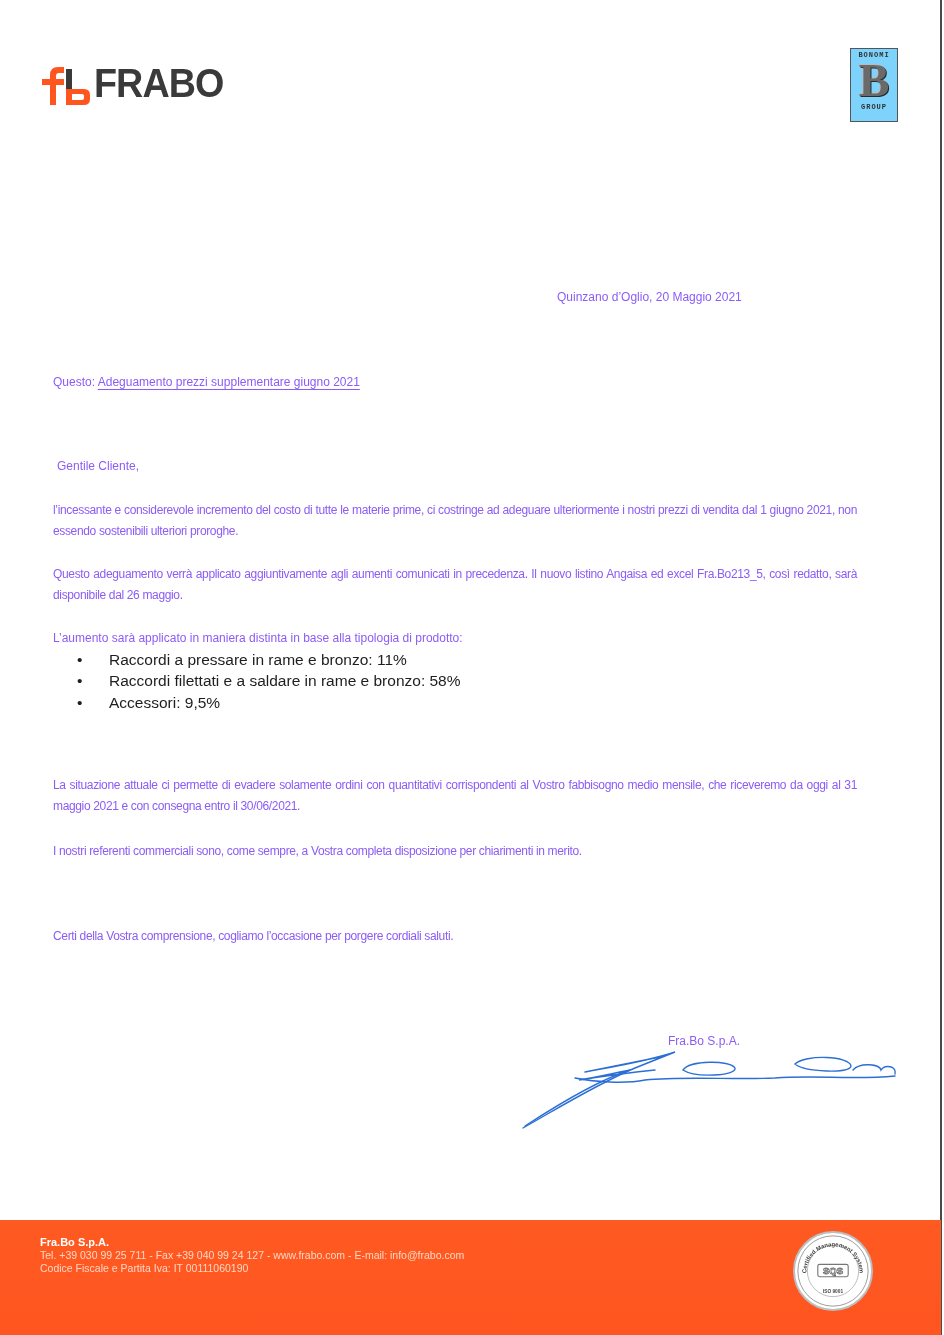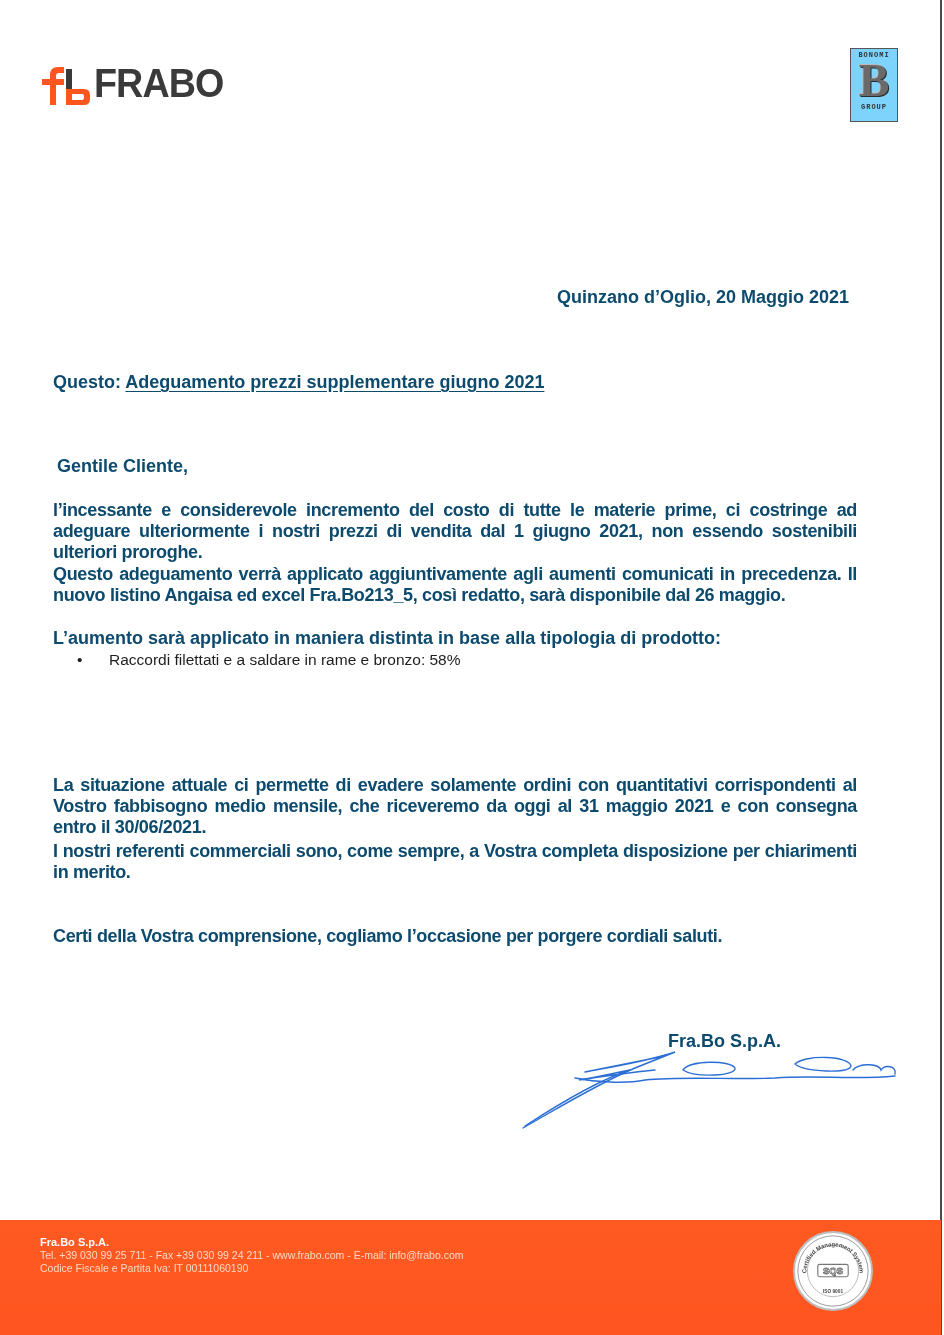--- a/index.html
+++ b/index.html
@@ -11,21 +11,21 @@
     
     .logo-frabo { position: absolute; left: 40px; top: 60px; height: 46px; display: flex; align-items: center; }
     .logo-mark { width: 52px; height: 44px; position: relative; }
     .logo-word { font-family: "Liberation Sans", sans-serif; font-weight: 700; font-size: 41px; color: #3a3a3a; letter-spacing: -1px; margin-left: 2px; transform: scaleX(0.92); transform-origin: left center; line-height: 1; }
 
     .logo-bonomi { position: absolute; left: 850px; top: 48px; width: 48px; height: 74px; border: 1.5px solid #555; background: #7dd3fc; display: flex; flex-direction: column; align-items: center; justify-content: flex-start; padding: 2px 0; }
     .bonomi-top, .bonomi-bottom { font-family: "Liberation Mono", monospace; font-weight: 700; font-size: 7px; letter-spacing: 1px; color: #333; }
     .bonomi-b { font-family: "Liberation Serif", serif; font-weight: 700; font-size: 46px; line-height: 44px; color: #6a6a6a; text-shadow: 1px 1px 0 #2a2a2a, -1px -1px 0 #bbb; }
 
     
-    .text { position: absolute; font-size: 18px; line-height: 21px; color: #0c4a6e; font-weight: bold; }
+    .text { position: absolute; font-size: 12px; line-height: 21px; color: #8b5cf6; }
     .date-line { left: 557px; top: 287px; }
     .subject { left: 53px; top: 372px; }
     .subject-value { text-decoration: underline; text-underline-offset: 3px; }
     .greeting { left: 57px; top: 456px; }
     .para { left: 53px; width: 804px; text-align: justify; }
     .para.cond { font-family: "Liberation Sans", sans-serif; letter-spacing: -0.35px; }
     .p1 { top: 500px; }
     .p2 { top: 564px; }
     .p3 { top: 628px; }
     .bullets { position: absolute; left: 77px; top: 649px; list-style: none; font-size: 15.5px; line-height: 21.3px; color: #1e1e1e; }
@@ -73,42 +73,44 @@
   <span class="subject-value">Adeguamento prezzi supplementare giugno 2021</span>
 </div>
 
 <div class="text greeting">Gentile Cliente,</div>
 
 <div class="text para cond p1">l’incessante e considerevole incremento del costo di tutte le materie prime, ci costringe ad adeguare ulteriormente i nostri prezzi di vendita dal 1 giugno 2021, non essendo sostenibili ulteriori proroghe.</div>
 <div class="text para cond p2">Questo adeguamento verrà applicato aggiuntivamente agli aumenti comunicati in precedenza. Il nuovo listino Angaisa ed excel Fra.Bo213_5, così redatto, sarà disponibile dal 26 maggio.</div>
 <div class="text para p3">L’aumento sarà applicato in maniera distinta in base alla tipologia di prodotto:</div>
 
 <ul class="bullets">
+  <li>Raccordi a pressare in rame e bronzo: 11%</li>
   <li>Raccordi filettati e a saldare in rame e bronzo: 58%</li>
+  <li>Accessori: 9,5%</li>
 </ul>
 
 <div class="text para cond p4">La situazione attuale ci permette di evadere solamente ordini con quantitativi corrispondenti al Vostro fabbisogno medio mensile, che riceveremo da oggi al 31 maggio 2021 e con consegna entro il 30/06/2021.</div>
 <div class="text para cond p5">I nostri referenti commerciali sono, come sempre, a Vostra completa disposizione per chiarimenti in merito.</div>
 <div class="text cond p6" style="letter-spacing:-0.35px;text-align:right;">Certi della Vostra comprensione, cogliamo l’occasione per porgere cordiali saluti.</div>
 
 <div class="text signatory">Fra.Bo S.p.A.</div>
 
 <svg class="signature" viewBox="0 0 390 90" fill="none" stroke="#2b6fd6" stroke-width="1.4" stroke-linecap="round">
   <path d="M8 88 C40 70 80 45 120 28 L160 12 C130 22 90 28 70 32 C100 26 130 20 150 16"></path>
   <path d="M10 86 C50 60 90 38 115 30 C95 34 78 38 64 40 C90 36 120 32 140 30"></path>
   <path d="M60 38 C80 42 110 44 130 40 C170 36 220 40 260 38 C300 35 340 40 380 36"></path>
   <path d="M168 30 C175 20 215 20 220 28 C222 36 180 38 168 30 Z"></path>
   <path d="M280 24 C290 14 335 16 336 26 C335 34 290 32 280 24 Z"></path>
   <path d="M338 30 C345 22 365 24 366 30 C370 24 382 26 380 34"></path>
 </svg>
 
 <div class="footer">
   <div class="footer-lines">
     <div class="company">Fra.Bo S.p.A.</div>
-    <div>Tel. +39 030 99 25 711 - Fax +39 030 99 24 211 - www.frabo.com - E-mail: info@frabo.com</div>
+    <div>Tel. +39 030 99 25 711 - Fax +39 040 99 24 127 - www.frabo.com - E-mail: info@frabo.com</div>
     <div>Codice Fiscale e Partita Iva: IT 00111060190</div>
   </div>
   <svg class="sqs-badge" viewBox="0 0 80 80">
     <circle cx="40" cy="40" r="37" fill="#fff" stroke="#999" stroke-width="1"></circle>
     <circle cx="40" cy="40" r="27" fill="none" stroke="#aaa" stroke-width="0.8"></circle>
     <defs>
         <path id="ring" d="M12 42 A28 28 0 0 1 68 42"></path>
       </defs>
     <text font-family="Liberation Sans, sans-serif" font-size="6.2" font-weight="700" fill="#444"><textPath href="#ring" startOffset="50%" text-anchor="middle">Certified Management System</textPath></text>
     <rect x="24" y="33" width="32" height="13" rx="2" fill="none" stroke="#777" stroke-width="1.2"></rect>

